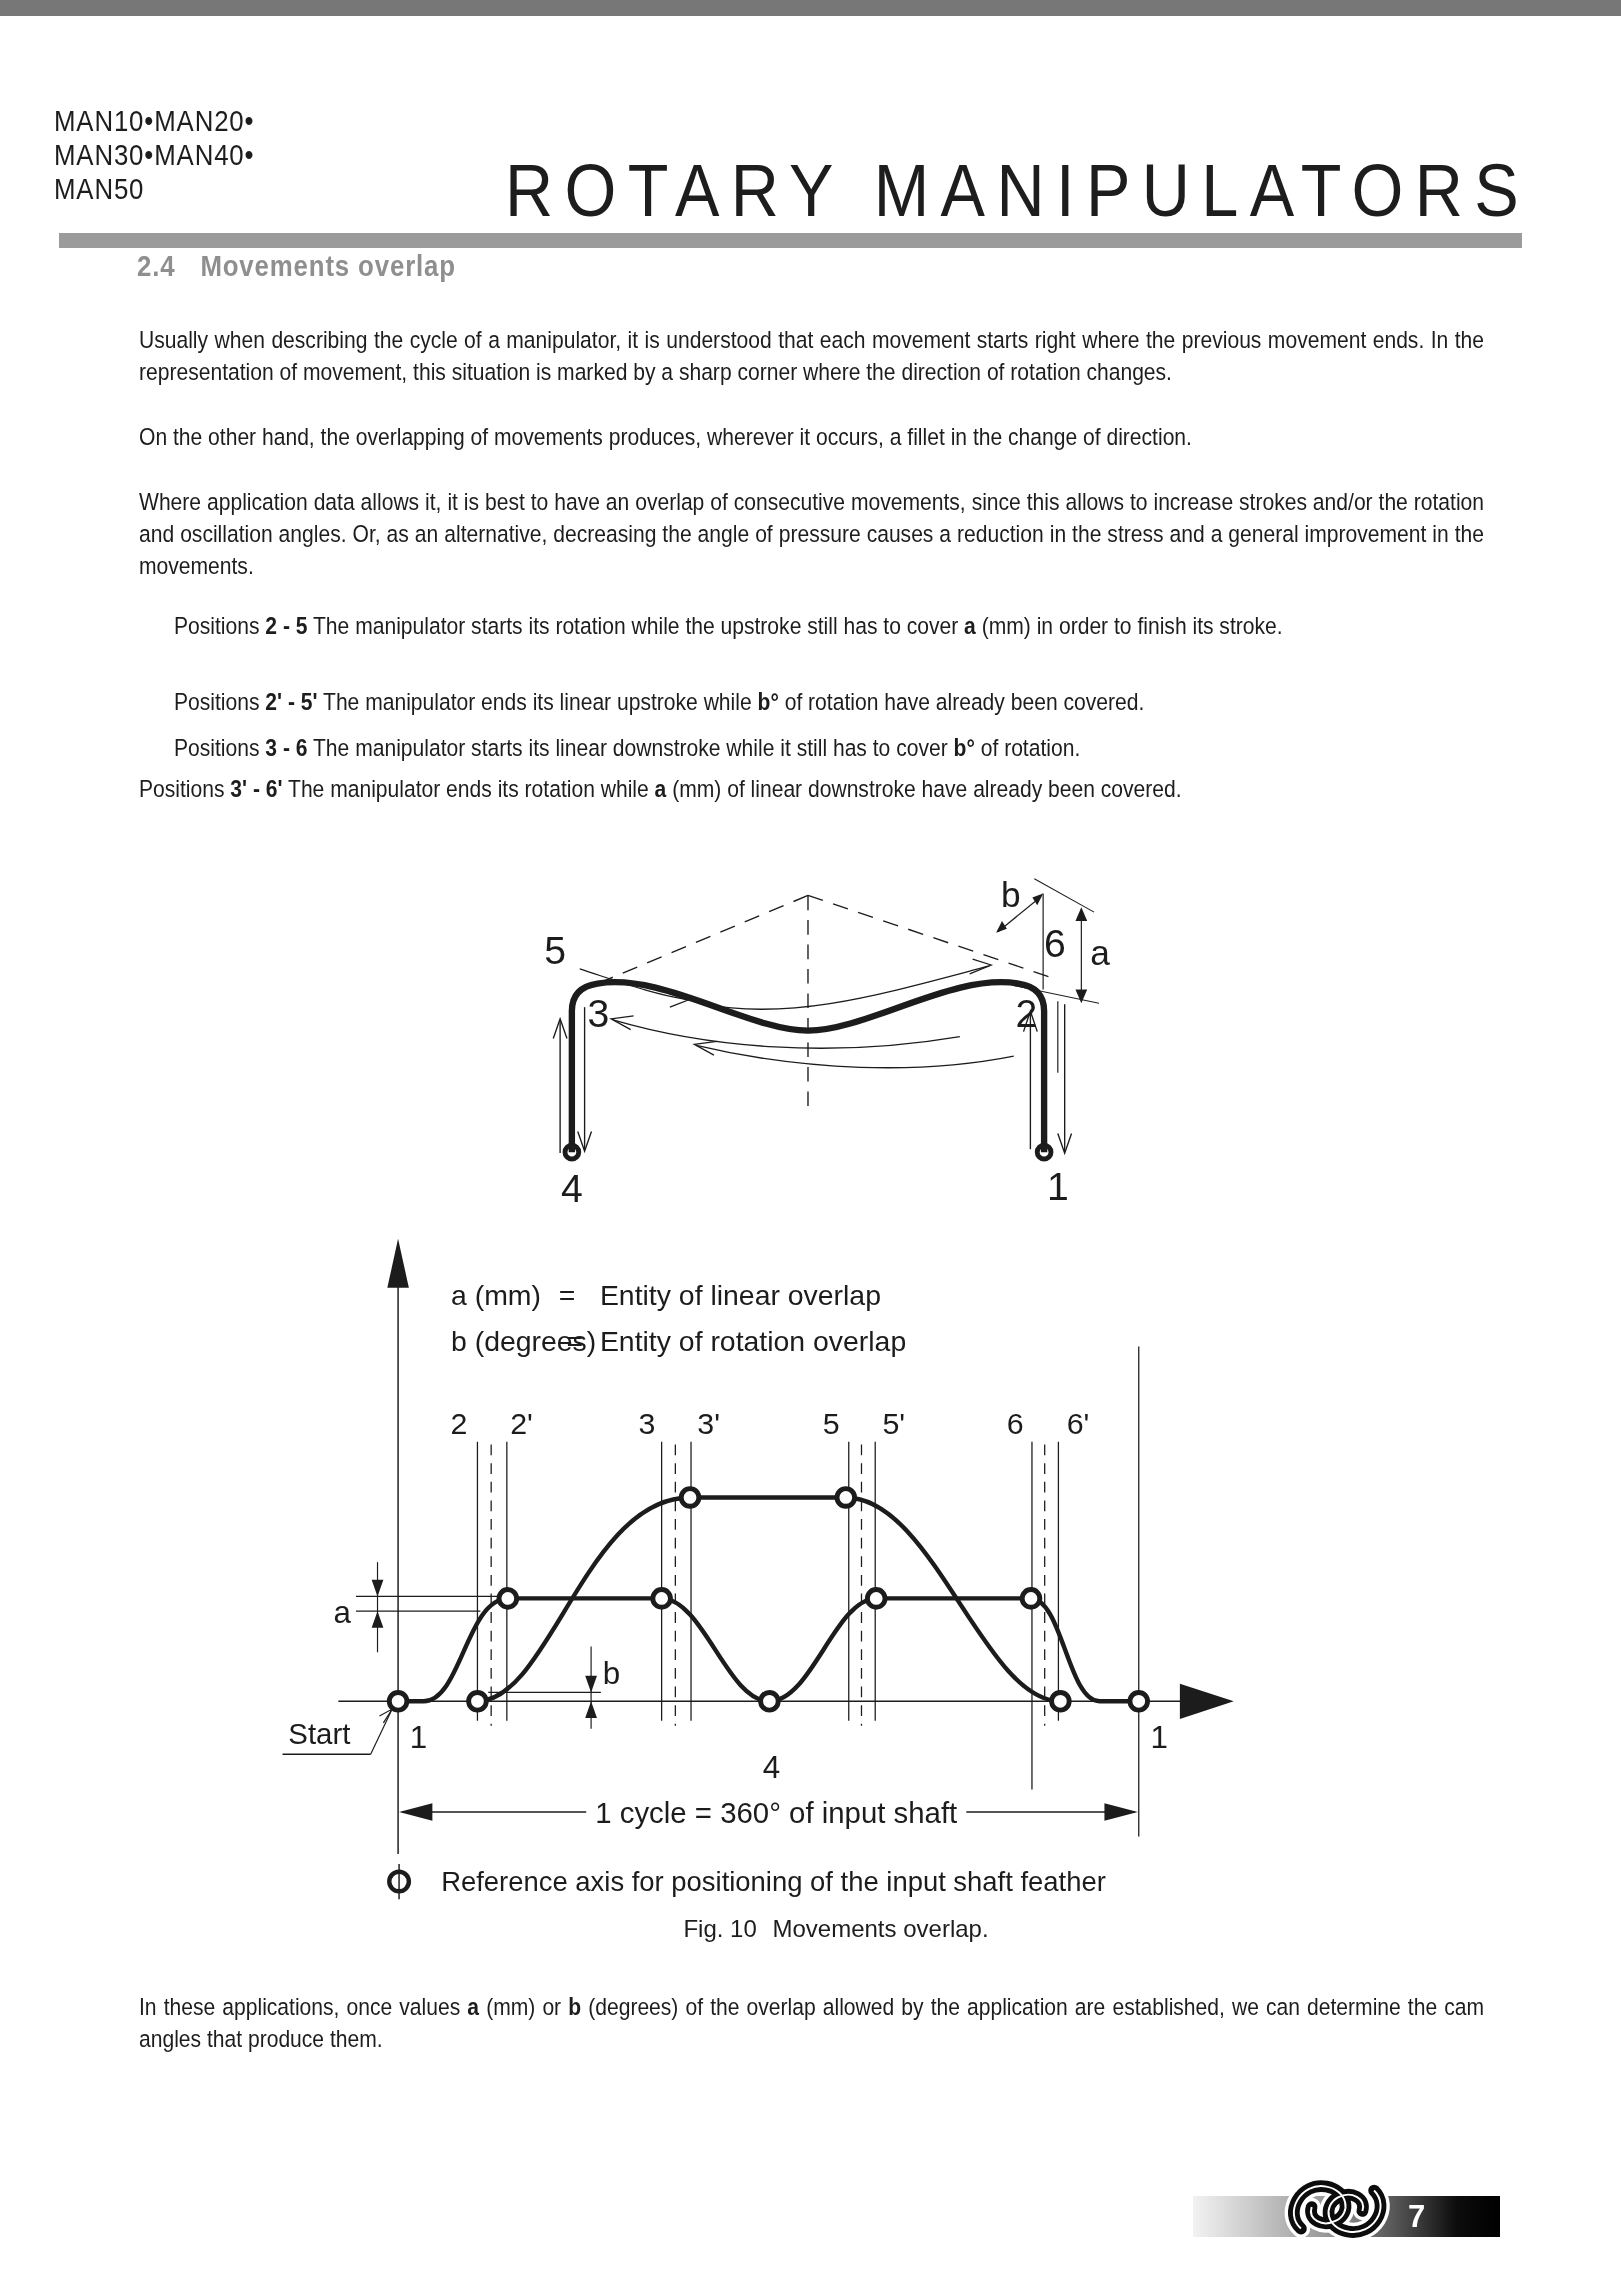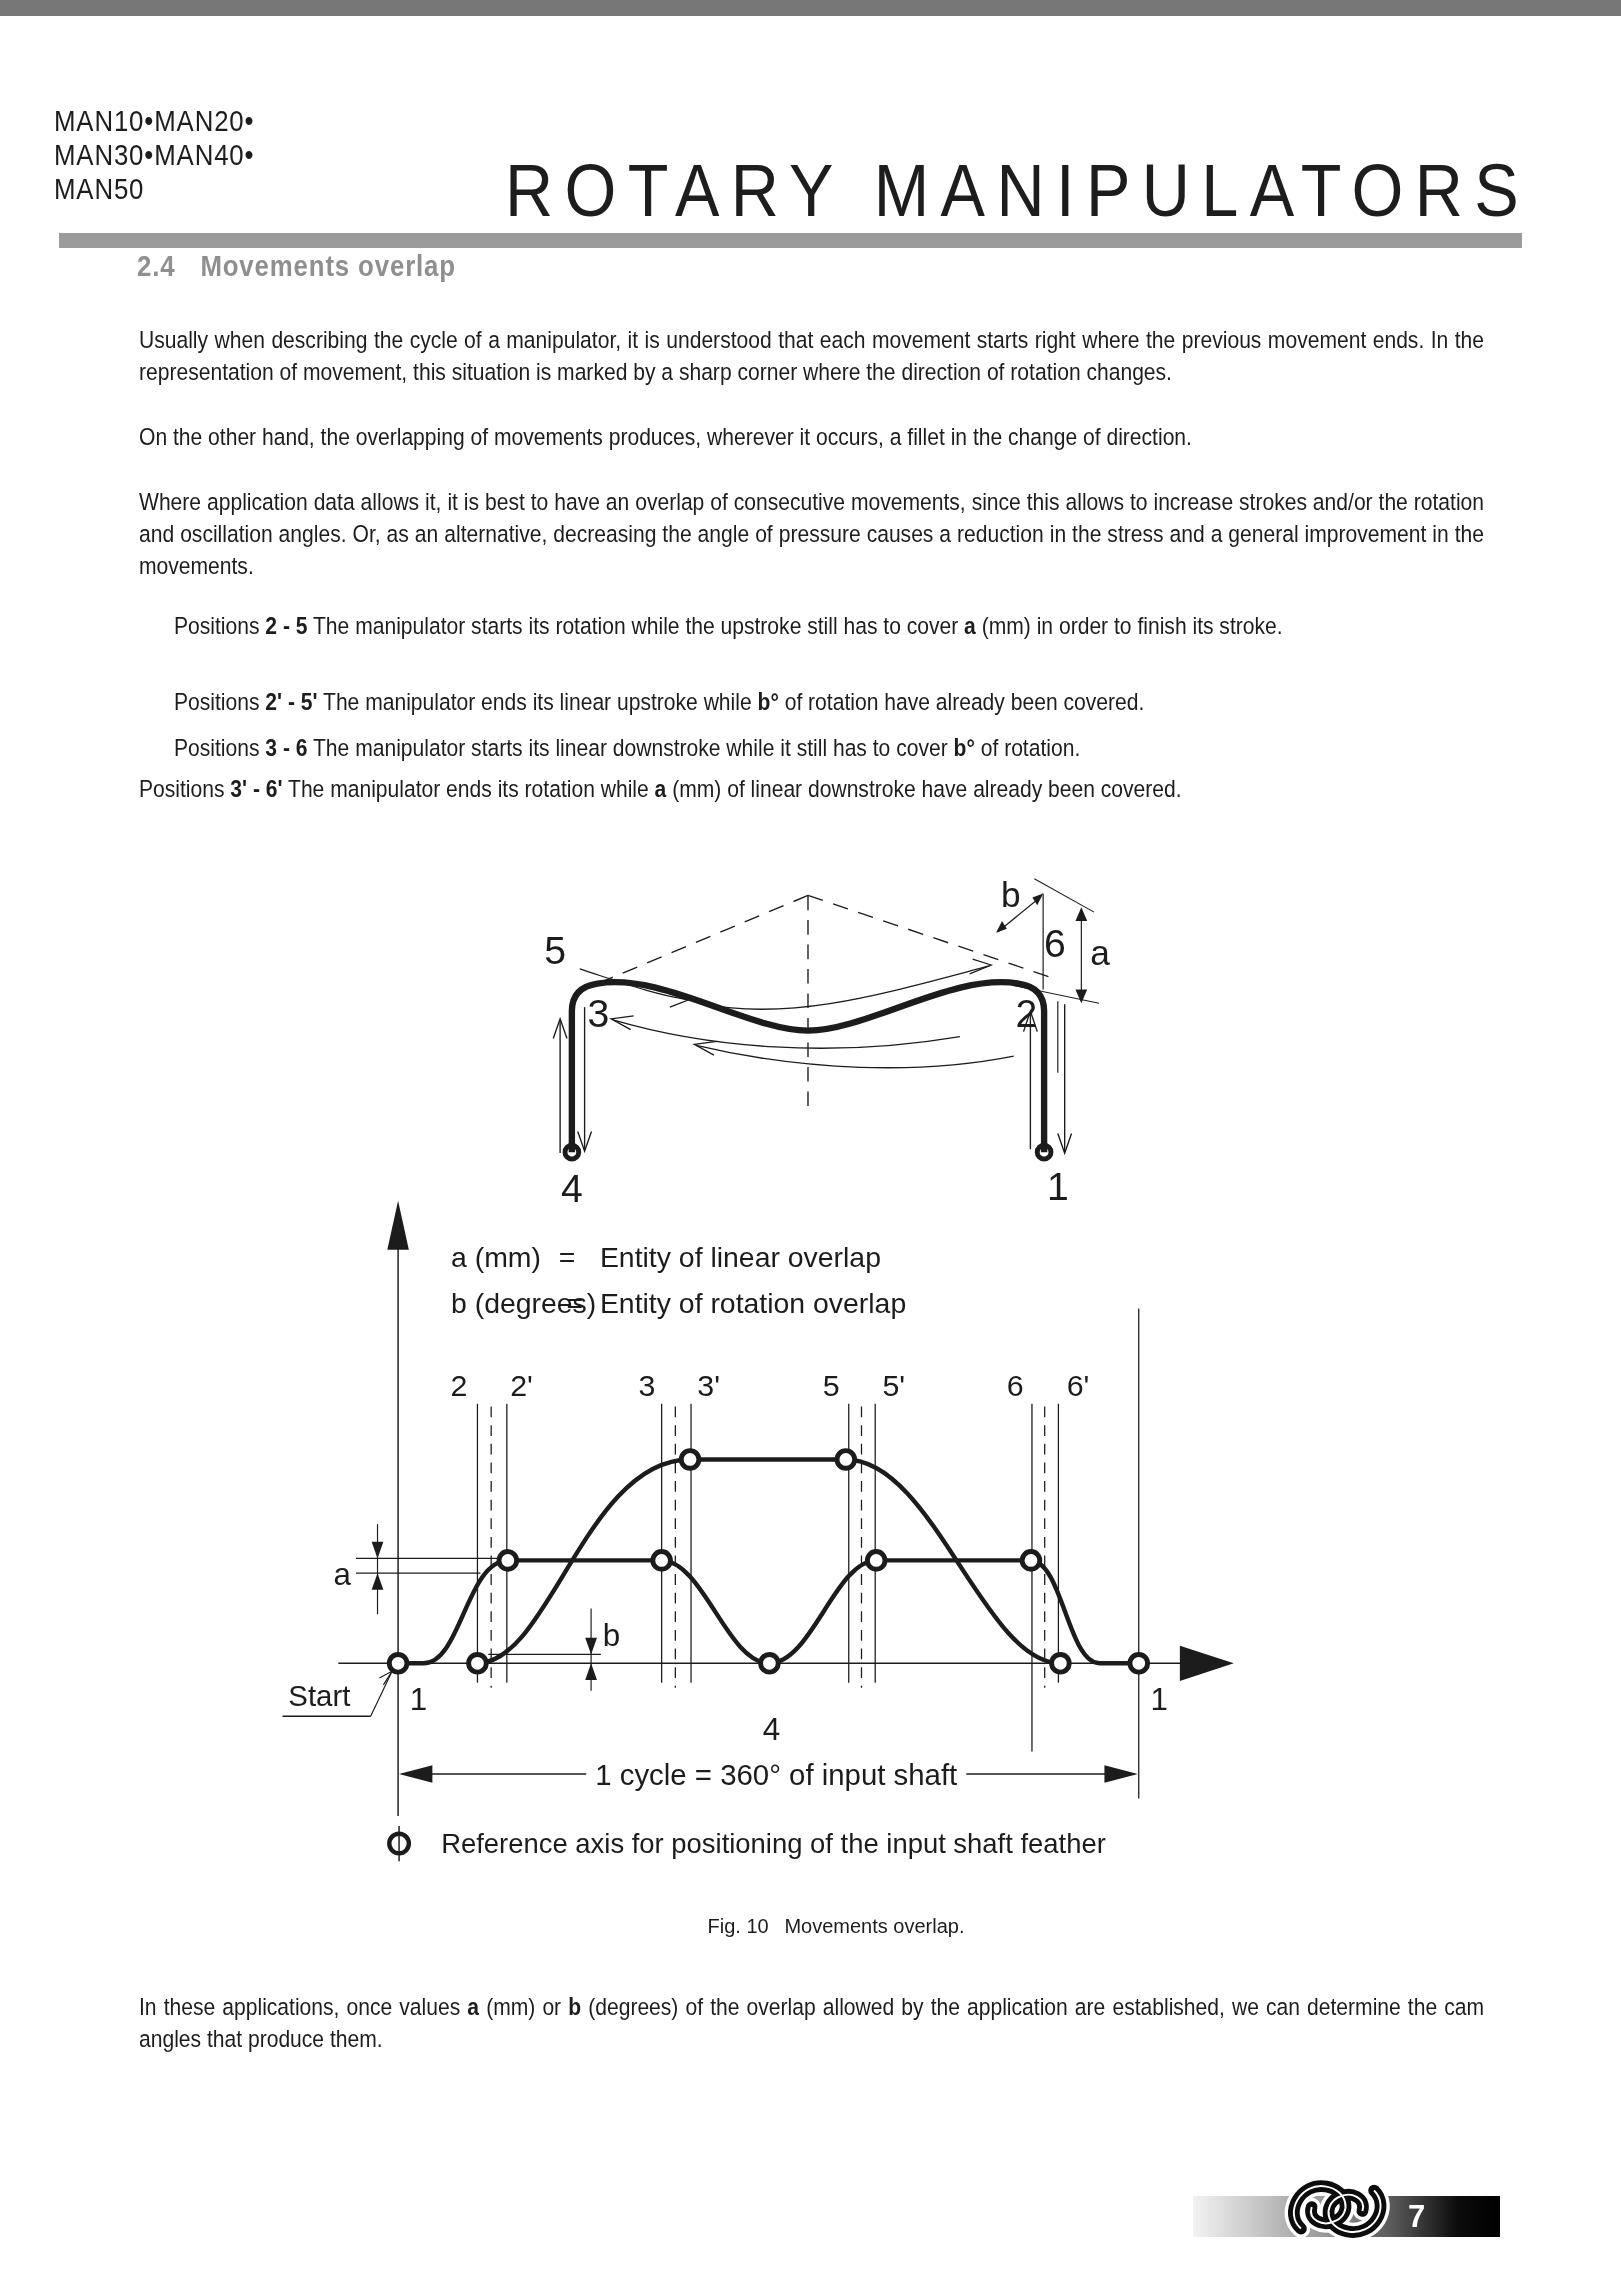--- a/index.html
+++ b/index.html
@@ -8,21 +8,21 @@
   .blk{position:absolute;}
   .cond{transform:scaleX(0.86);transform-origin:0 0;}
   .condR{transform:scaleX(0.9);transform-origin:100% 0;}
   .para{font-size:24.5px;line-height:32px;text-align:justify;}
   .bd{font-weight:bold;}
   .man-codes{font-size:30px;line-height:34px;letter-spacing:1px;font-weight:400;}
   .doc-title{font-size:74px;line-height:76px;letter-spacing:12.7px;font-weight:400;white-space:nowrap;text-align:right;}
   .rule{background:#9b9b9b;}
   .sec-head{font-size:30px;font-weight:bold;color:#8f8f8f;letter-spacing:1px;white-space:nowrap;}
   .sec-head .num{margin-right:29px;}
-  .caption{font-size:20px;text-align:center;}
+  .caption{font-size:24px;text-align:center;}
   .caption .fig{margin-right:15.7px;}
   svg{display:block;}
   svg .ln{stroke:#1c1c1c;fill:none;}
   svg .fl{fill:#1c1c1c;stroke:none;}
   svg text{fill:#1c1c1c;stroke:none;font-family:"Liberation Sans",sans-serif;}
   .footer-bar{background:linear-gradient(to right,#f2f2f2 0%,#cdcdcd 18%,#9a9a9a 42%,#565656 66%,#0c0c0c 86%,#000 100%);}
   .page-num{font-size:31px;font-weight:bold;color:#fff;}
 </style>
 </head>
 <body>
@@ -110,21 +110,21 @@
       <text x="231" y="166" font-size="40" text-anchor="middle">3</text>
       <text x="204" y="345" font-size="40" text-anchor="middle">4</text>
       <text x="668" y="166" font-size="40" text-anchor="middle">2</text>
       <text x="700" y="343" font-size="40" text-anchor="middle">1</text>
       <text x="697" y="95" font-size="40" text-anchor="middle">6</text>
       <text x="662" y="44" font-size="36" text-anchor="end">b</text>
       <text x="733" y="103" font-size="36" text-anchor="start">a</text>
     </svg>
   </div>
 
-  <div class="blk" style="left:255px;top:1177px;">
+  <div class="blk" style="left:255px;top:1215px;">
     <svg width="1019" height="676" viewBox="0 0 1040 690">
 
       <line class="ln" x1="146" y1="52" x2="146" y2="636" stroke-width="1.5"></line>
       <polygon class="fl" points="146,8 135,58 157,58"></polygon>
       <line class="ln" x1="85" y1="480" x2="952" y2="480" stroke-width="1.5"></line>
       <polygon class="fl" points="999,480 944,462 944,498"></polygon>
       <line class="ln" x1="902" y1="118" x2="902" y2="618" stroke-width="1.3"></line>
 
       <text x="200" y="76" font-size="29">a (mm)</text>
       <text x="310" y="76" font-size="29">=</text>

